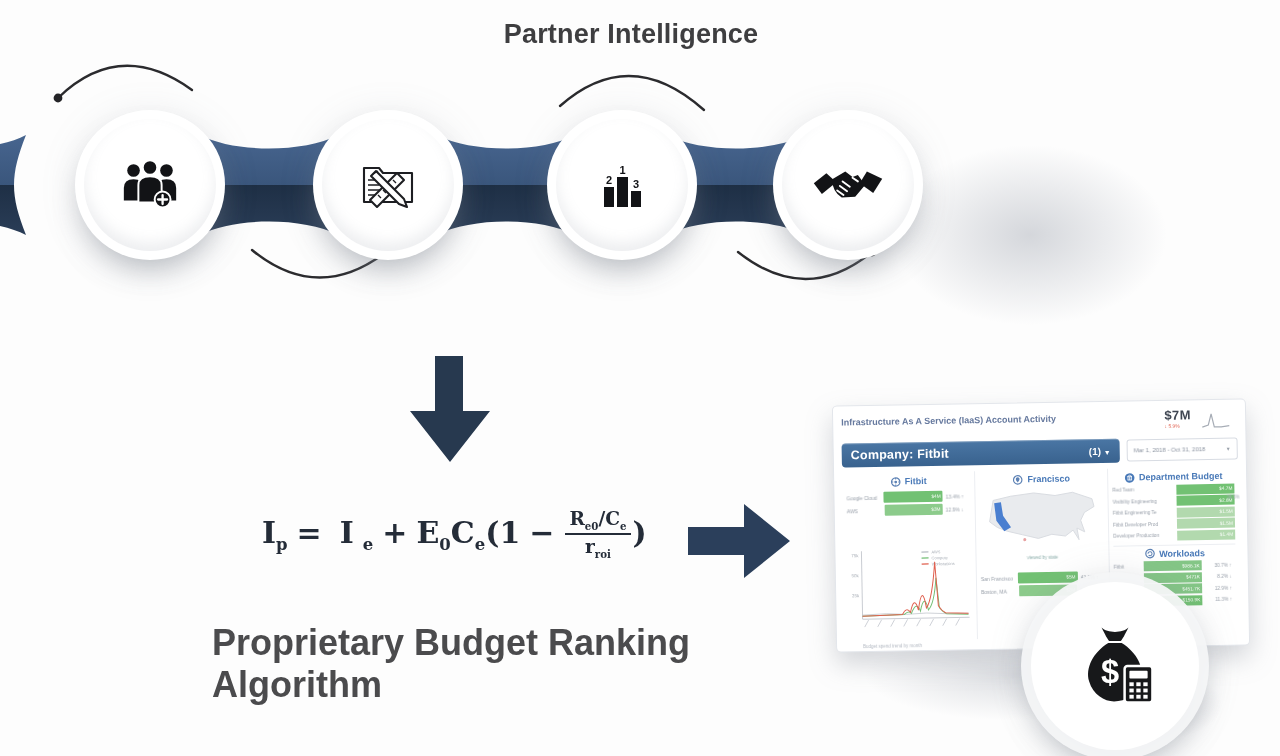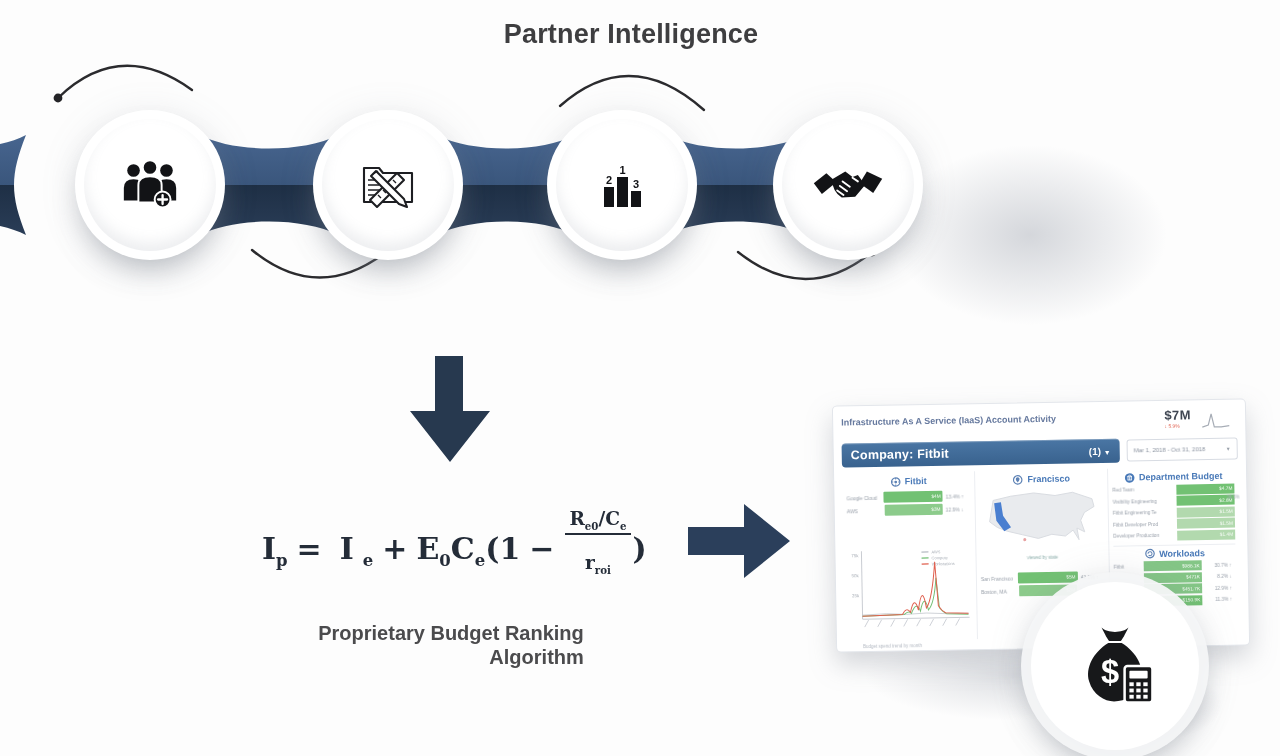--- a/index.html
+++ b/index.html
@@ -22,23 +22,23 @@
               white-space:nowrap;transform:translateX(-50%);letter-spacing:.2px;}
   .big-arrow{position:absolute;z-index:3;}
   .formula{position:absolute;left:262px;top:508px;z-index:3;color:#242c38;
            font-family:"DejaVu Serif",serif;font-weight:bold;
            font-size:30px;white-space:nowrap;}
   .formula sub{font-size:.55em;font-weight:bold;}
   .formula .sp{margin:0 9px;}
   .frac{display:inline-block;vertical-align:-0.55em;text-align:center;font-size:.62em;
         line-height:1.15;margin:0 2px;}
   .frac .num{display:block;border-bottom:2.5px solid #242c38;padding:0 4px 1px;}
-  .frac .den{display:block;padding-top:17px;}
+  .frac .den{display:block;padding-top:1px;}
   .algo-caption{position:absolute;left:451px;top:622px;z-index:3;transform:translateX(-50%);
-                text-align:right;font-size:20px;font-weight:700;color:#4b4b4d;line-height:1.18;}
+                text-align:left;font-size:36px;font-weight:700;color:#4b4b4d;line-height:1.18;}
   
   .card{position:absolute;left:834px;top:402px;width:414px;height:247px;z-index:3;
         background:#fff;border:1px solid #e3e6eb;border-radius:5px;
         box-shadow:0 12px 26px rgba(135,140,152,.35);transform:rotate(-1deg);
         padding:7px 8px;box-sizing:border-box;font-family:"Liberation Sans",sans-serif;}
   .card-head{position:relative;height:30px;}
   .card-title{width:255px;font-size:9px;font-weight:700;color:#66799e;line-height:1.2;padding-top:4px;}
   .kpi{position:absolute;right:46px;top:0;}
   .kpi-val{font-size:13px;font-weight:700;color:#3f4652;letter-spacing:.5px;}
   .kpi-delta{font-size:5px;color:#e0604f;}

